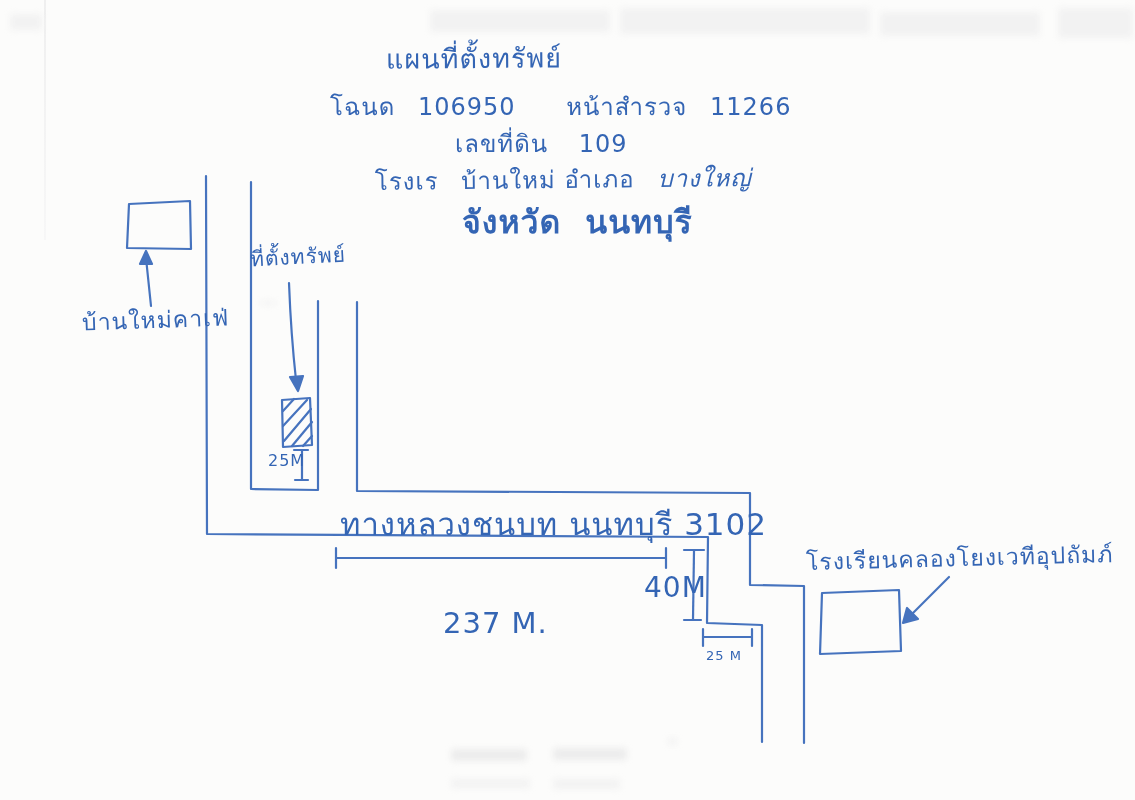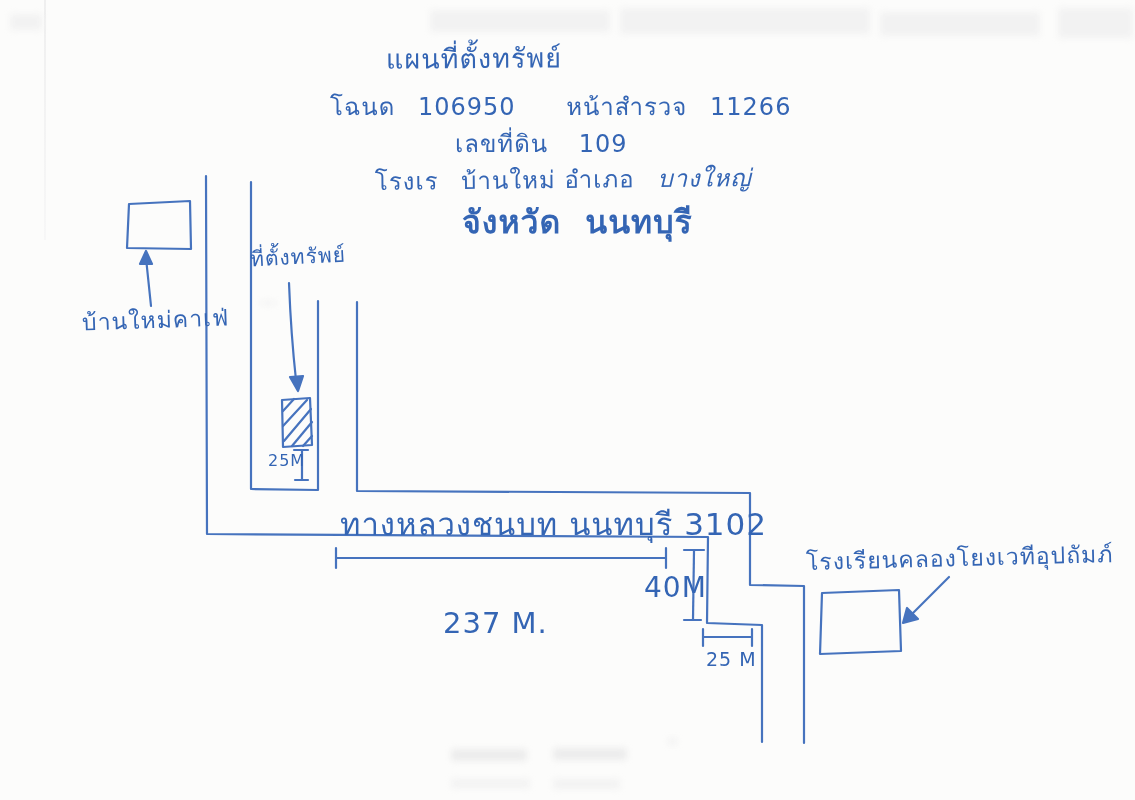--- a/index.html
+++ b/index.html
@@ -130,17 +130,17 @@
   <div class="ink hand" style="left:250px;top:246px;font-size:21px;transform:rotate(-3deg);">ที่ตั้งทรัพย์</div>
 
   <div class="ink hand" style="left:340px;top:507px;font-size:31px;">ทางหลวงชนบท นนทบุรี 3102</div>
 
   <div class="ink hand" style="left:806px;top:546px;font-size:23px;transform:rotate(-1.5deg);">โรงเรียนคลองโยงเวทีอุปถัมภ์</div>
 
   <div class="ink hand" style="left:443px;top:564px;font-size:29px;margin-top:44px;">237 M.</div>
 
   <div class="ink hand" style="left:644px;top:573px;font-size:28px;">40M</div>
 
-  <div class="ink hand" style="left:706px;top:649px;font-size:19px;">25 M</div>
+  <div class="ink hand" style="left:706px;top:649px;font-size:13px;">25 M</div>
 
   <div class="ink hand" style="left:268px;top:452px;font-size:16px;">25M</div>
 
 </div>
 
 </body></html>

